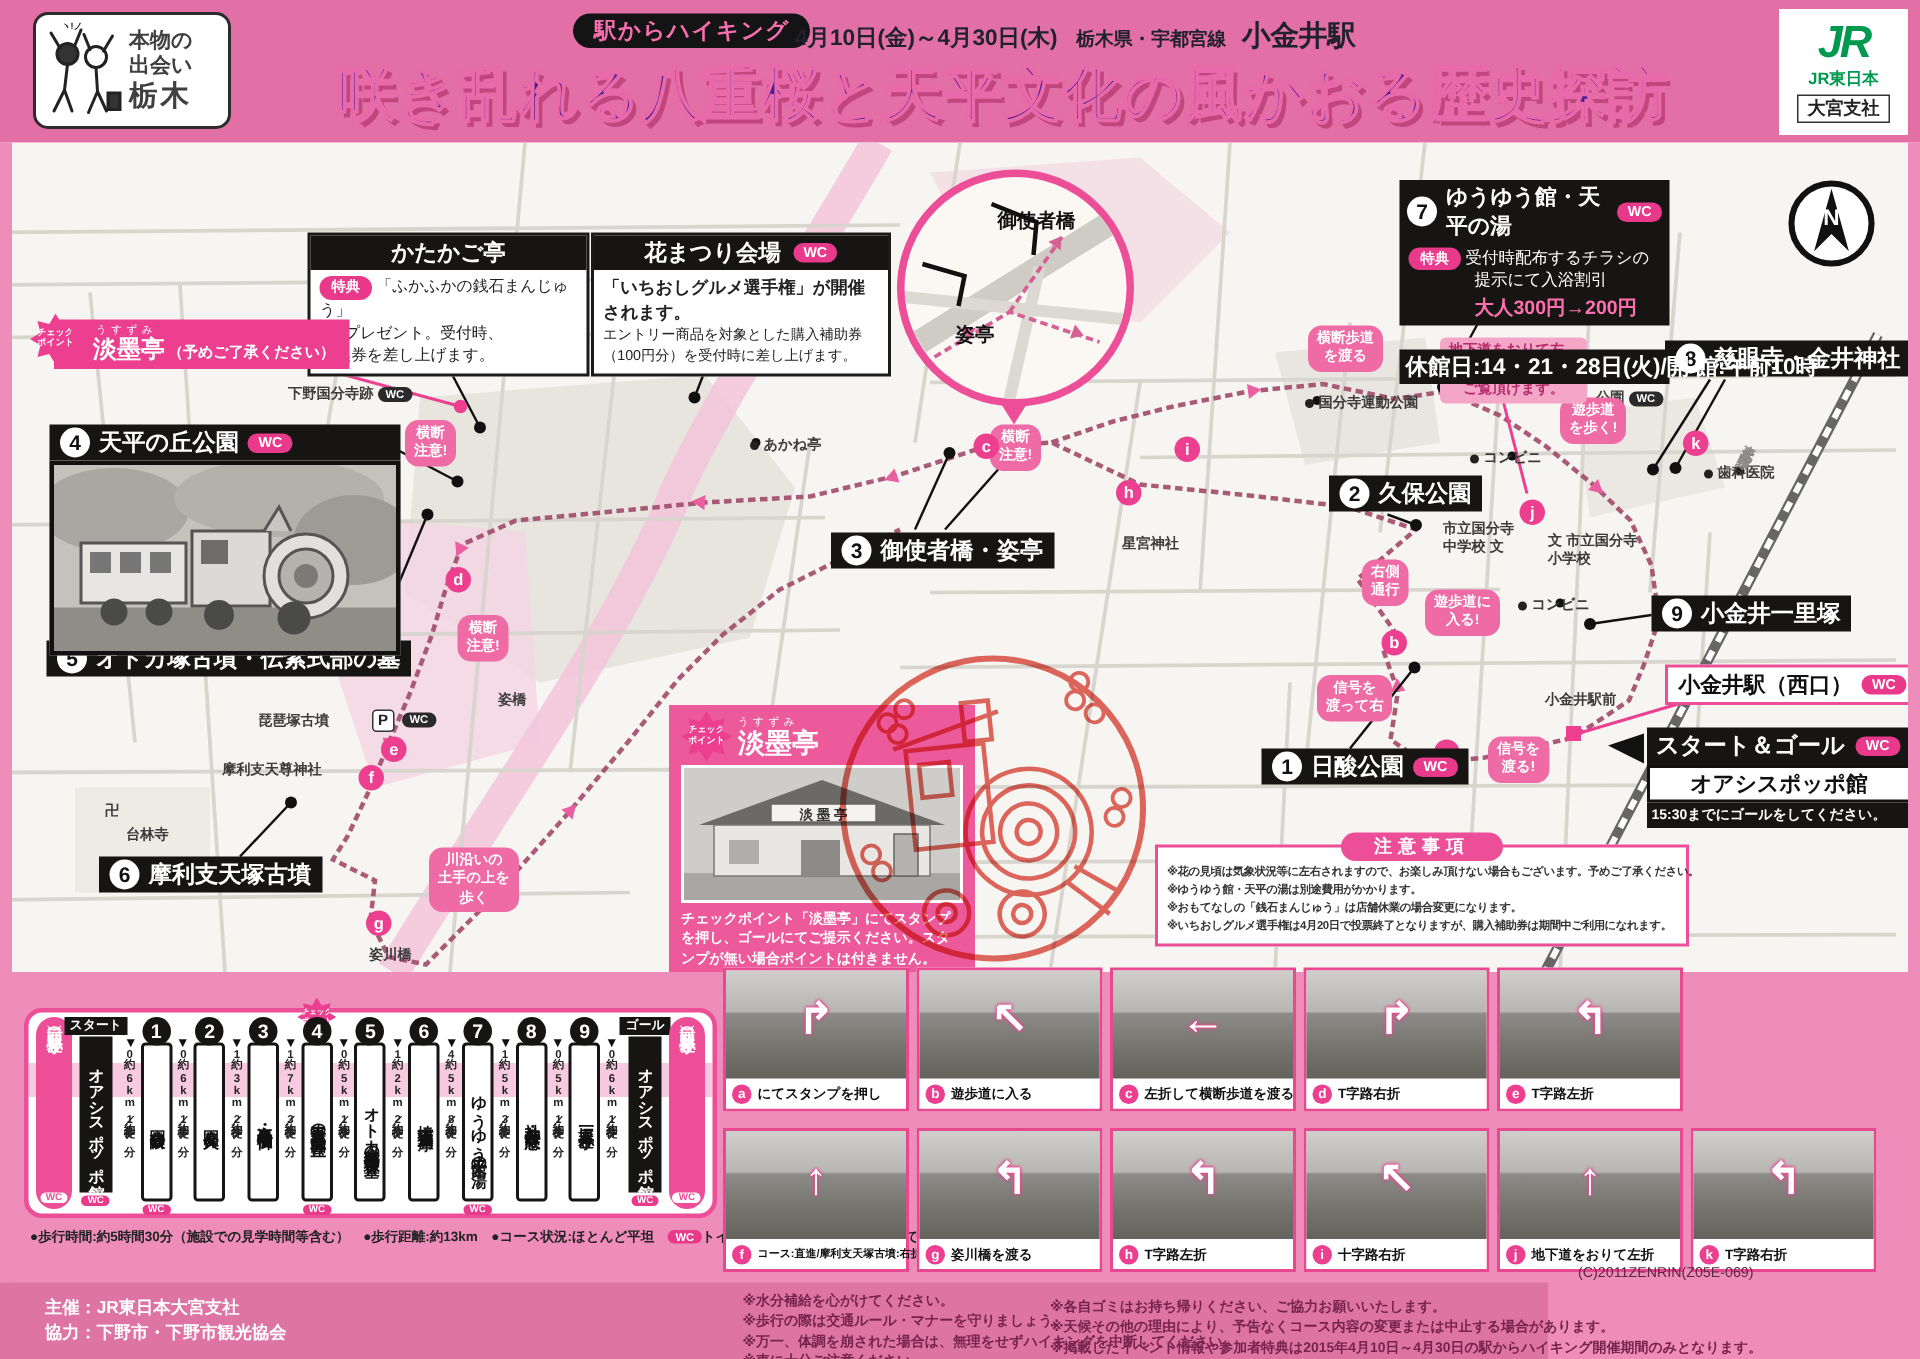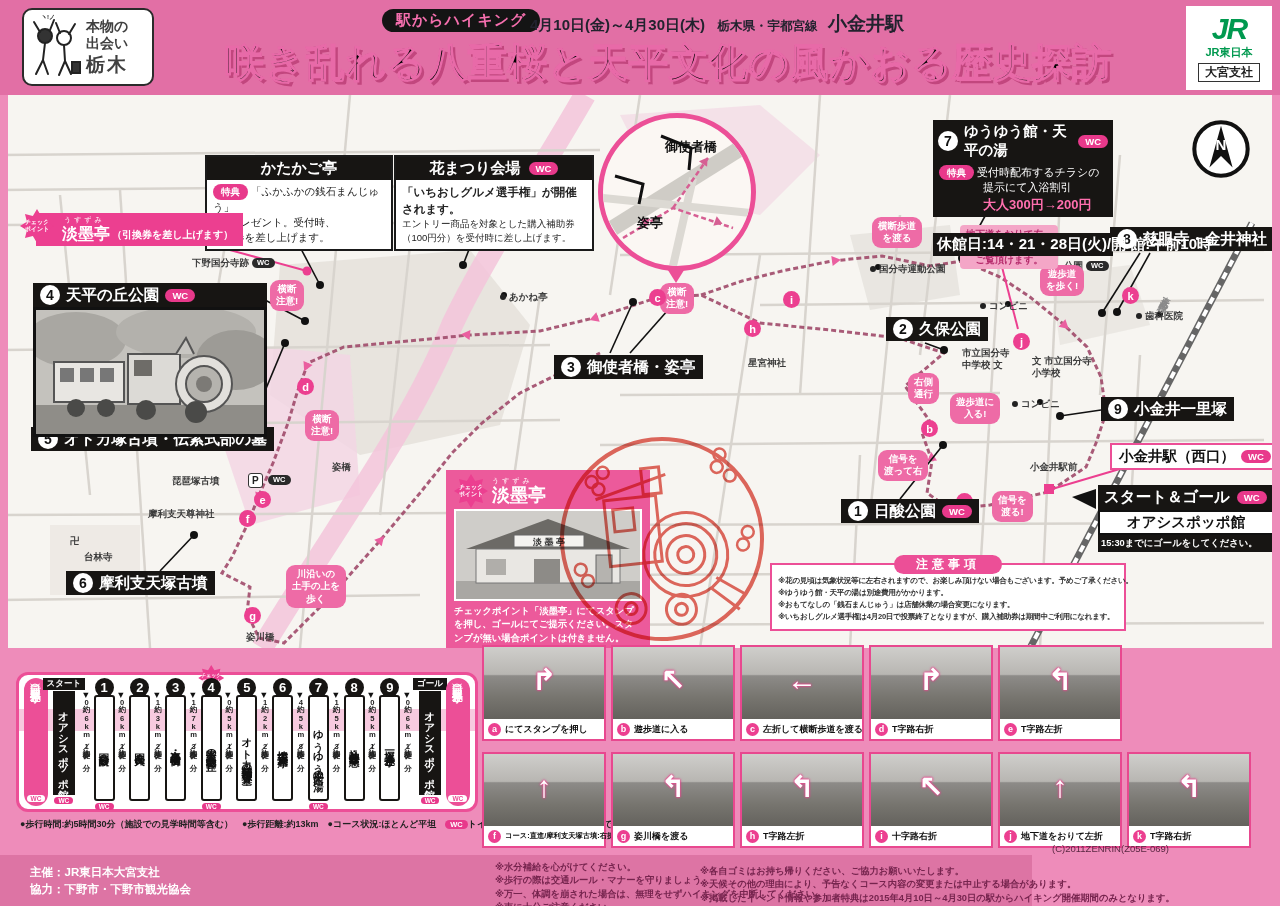--- a/index.html
+++ b/index.html
@@ -8,21 +8,21 @@
   
   #header{position:absolute;left:0;top:0;width:1280px;height:95px;background:#e26fa5;}
   #logo-box{position:absolute;left:22px;top:8px;width:132px;height:78px;background:#fff;border:2px solid #2b2b2b;border-radius:10px;display:flex;align-items:center;gap:4px;padding:2px 6px;box-sizing:border-box;}
   #logo-text{font-weight:800;color:#404040;font-size:14px;line-height:1.25;white-space:pre-line;}
   #logo-text .big{font-size:19px;letter-spacing:2px;}
   #program-badge{position:absolute;left:382px;top:9px;background:#141414;color:#f56fae;font-weight:900;font-size:15px;padding:2px 14px;border-radius:13px;letter-spacing:1px;}
   #date-row{position:absolute;left:530px;top:11px;color:#22222e;white-space:nowrap;}
   #date-row .d{font-weight:800;font-size:15px;}
   #date-row .l{font-weight:700;font-size:12.5px;margin-left:8px;}
   #date-row .s{font-weight:900;font-size:19px;margin-left:6px;}
-  #main-title{position:absolute;left:225px;top:36px;width:780px;text-align:center;font-size:39px;font-weight:900;color:#000000;letter-spacing:1px;
+  #main-title{position:absolute;left:225px;top:36px;width:780px;text-align:center;font-size:39px;font-weight:900;color:#4c1d95;letter-spacing:1px;
       -webkit-text-stroke:1.3px #e86aa8;text-shadow:3px 3px 0 #c2467e;white-space:nowrap;}
   #jr-box{position:absolute;left:1186px;top:6px;width:86px;height:84px;background:#fff;display:flex;flex-direction:column;align-items:center;justify-content:center;gap:1px;}
   #jr-logo{color:#00994f;font-weight:900;font-size:30px;font-style:italic;letter-spacing:-2px;line-height:1;}
   #jr-company{color:#00994f;font-weight:800;font-size:11px;}
   #jr-branch{border:1.5px solid #333;color:#222;font-weight:700;font-size:12px;padding:0 6px;margin-top:2px;}
   
   #map{position:absolute;left:0;top:95px;width:1280px;height:553px;background:#f7f5f1;overflow:hidden;}
   #frame-left{position:absolute;left:0;top:95px;width:8px;height:760px;background:#ee8cba;z-index:40;}
   #frame-right{position:absolute;right:0;top:95px;width:8px;height:760px;background:#ee8cba;z-index:40;}
   .pbar{position:absolute;display:flex;align-items:center;gap:6px;background:#171513;color:#fff;font-weight:800;font-size:15.5px;padding:2px 7px;height:24px;z-index:6;white-space:nowrap;box-sizing:border-box;}
@@ -400,21 +400,21 @@
     </svg>
   </div>
 
   <div id="usuzumi">
     <div class="star-badge" style="white-space:pre-line;">チェック
 ポイント</div>
     <div>
       <span class="furi">うすずみ</span>
       <span class="nm">淡墨亭</span>
     </div>
-    <span class="sfx">（引換券を差し上げます）</span>
+    <span class="sfx">（予めご了承ください）</span>
   </div>
 
   <div id="p4-group">
     <div class="pbar" style="position:static;width:234px;">
       <span class="numcirc">4</span>
       <span>天平の丘公園</span>
       <span class="wc-chip">WC</span>
     </div>
     <div id="p4-photo">
       <svg width="228" height="124" viewBox="0 0 228 124">

